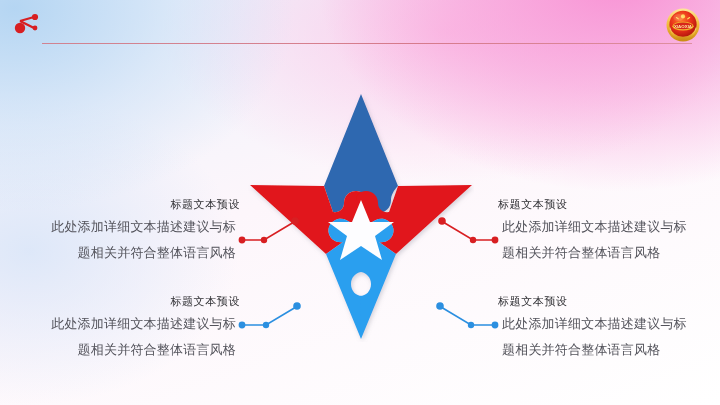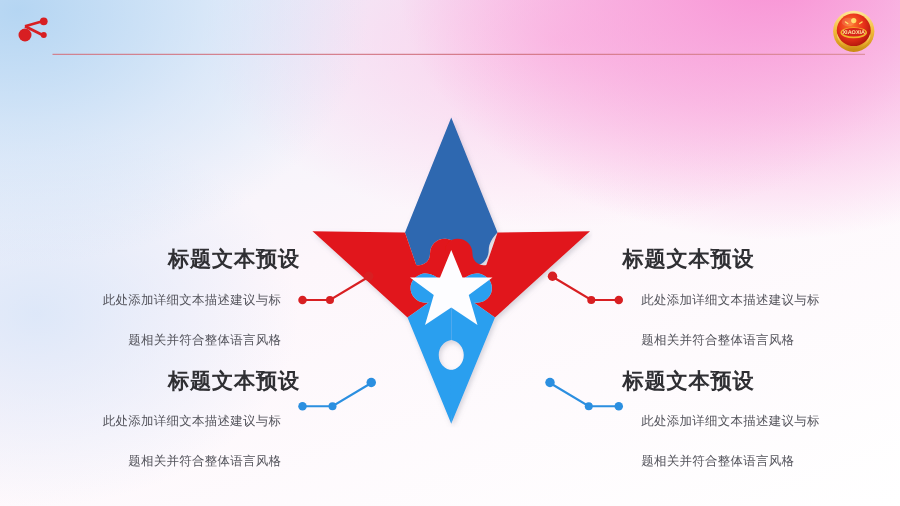--- a/index.html
+++ b/index.html
@@ -38,25 +38,25 @@
   #star-wrap{position:absolute;left:248px;top:92px;width:226px;height:250px;}
   #star-wrap svg{display:block;width:226px;height:250px;}
 
   
   .conn{position:absolute;}
   .conn svg{display:block;overflow:visible;}
 
   
   .block{position:absolute;width:210px;}
   .block .bt{
-    font-size:17px;font-weight:bold;color:#2f2f33;letter-spacing:.6px;
+    font-size:11px;font-weight:normal;color:#2f2f33;letter-spacing:.6px;
     margin:0 0 5px 0;line-height:1.2;
   }
   .block .bd{
-    font-size:10px;color:#52525a;line-height:1.65;letter-spacing:.2px;margin:15px;
+    font-size:13px;color:#52525a;line-height:1.65;letter-spacing:.2px;margin:4px;
   }
   .align-r{text-align:right;}
   .align-l{text-align:left;}
 
   #block-tl{left:30px;top:198px;}
   #block-bl{left:30px;top:295px;}
   #block-tr{left:498px;top:198px;}
   #block-br{left:498px;top:295px;}
 </style>
 </head>

